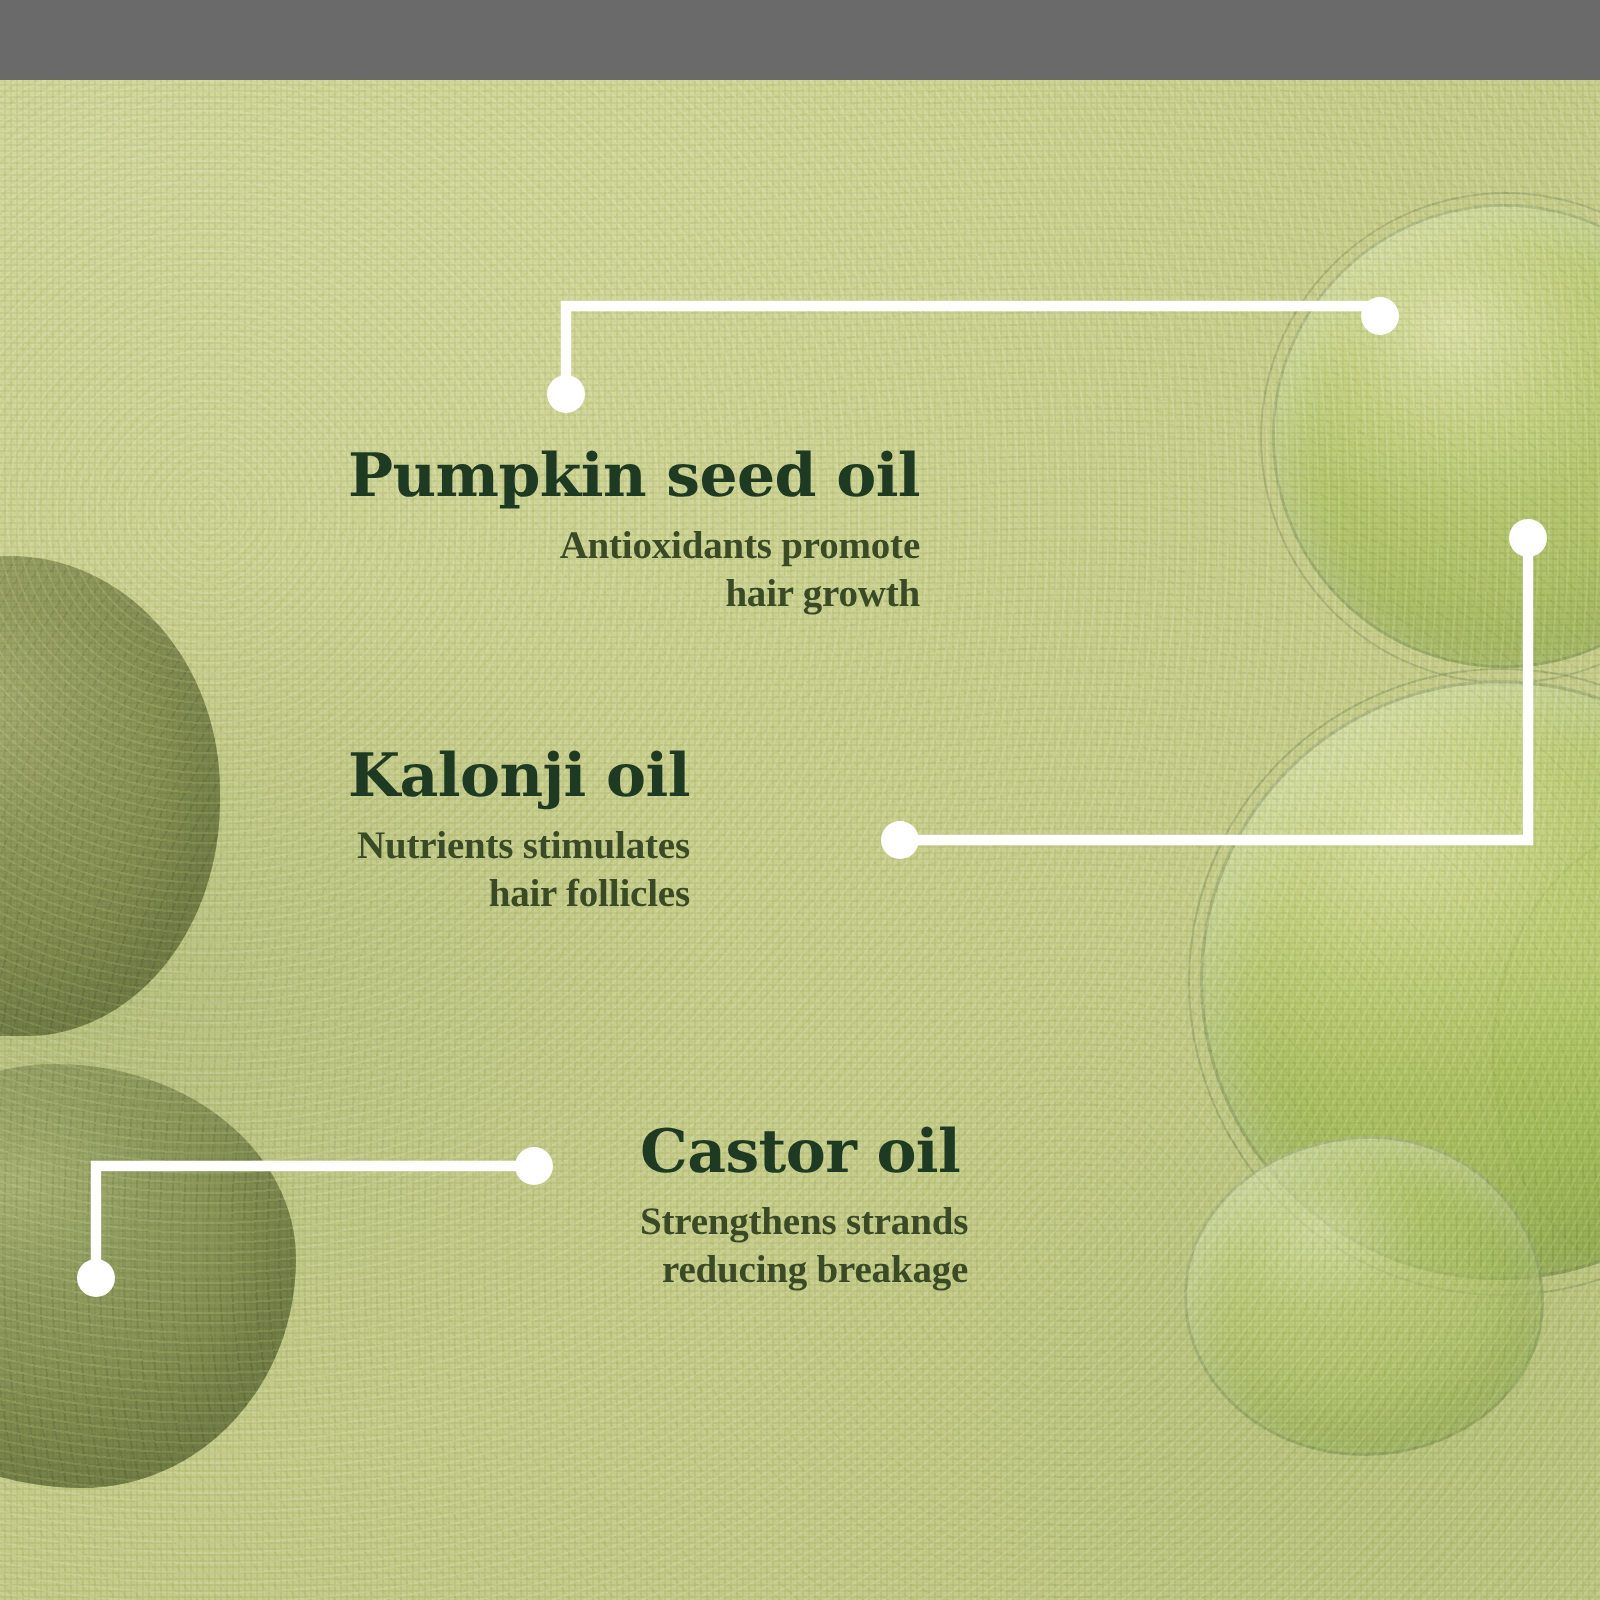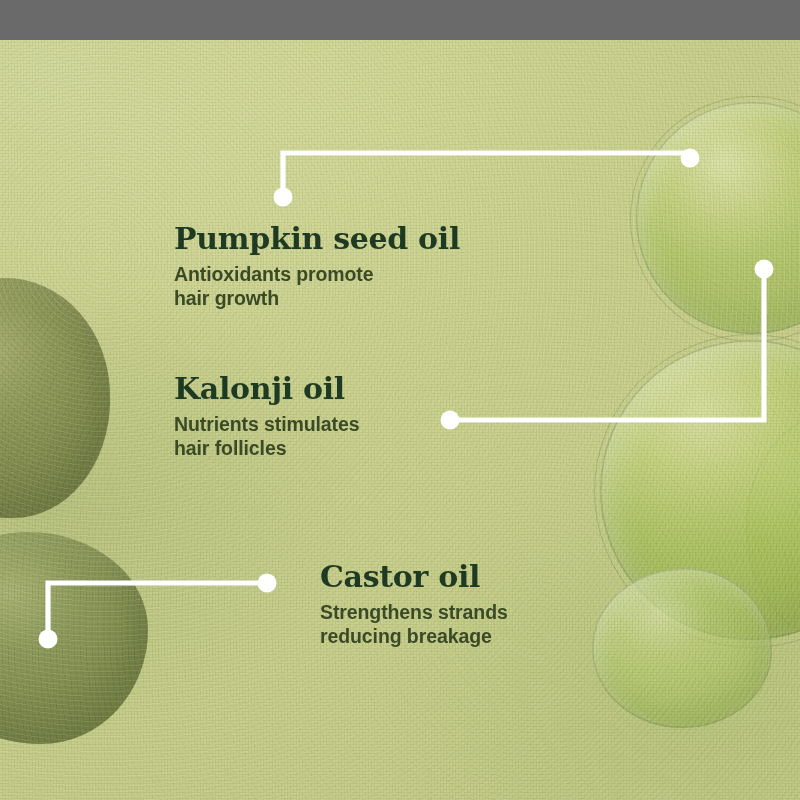--- a/index.html
+++ b/index.html
@@ -166,26 +166,27 @@
     color: #1f3a23;
     font-family: "DejaVu Serif", "Liberation Serif", serif;
     font-weight: 700;
     font-size: 30px;
     letter-spacing: -0.3px;
     line-height: 1.05;
   }
   .callout p {
     margin: 7px 0 0 0;
     color: #3b4a26;
-    font-family: Liberation Sans, sans-serif;
+    font-family: Liberation Serif, serif;
     font-weight: 700;
     font-size: 19.5px;
     line-height: 1.28;
     letter-spacing: -0.1px;
     white-space: pre-line;
+    text-align: right;
   }
 
   #c-pumpkin { left: 174px; top: 183px; }
   #c-kalonji { left: 174px; top: 333px; }
   #c-castor  { left: 320px; top: 521px; }
 </style>
 </head>
 <body>
 
 <div id="stage">

